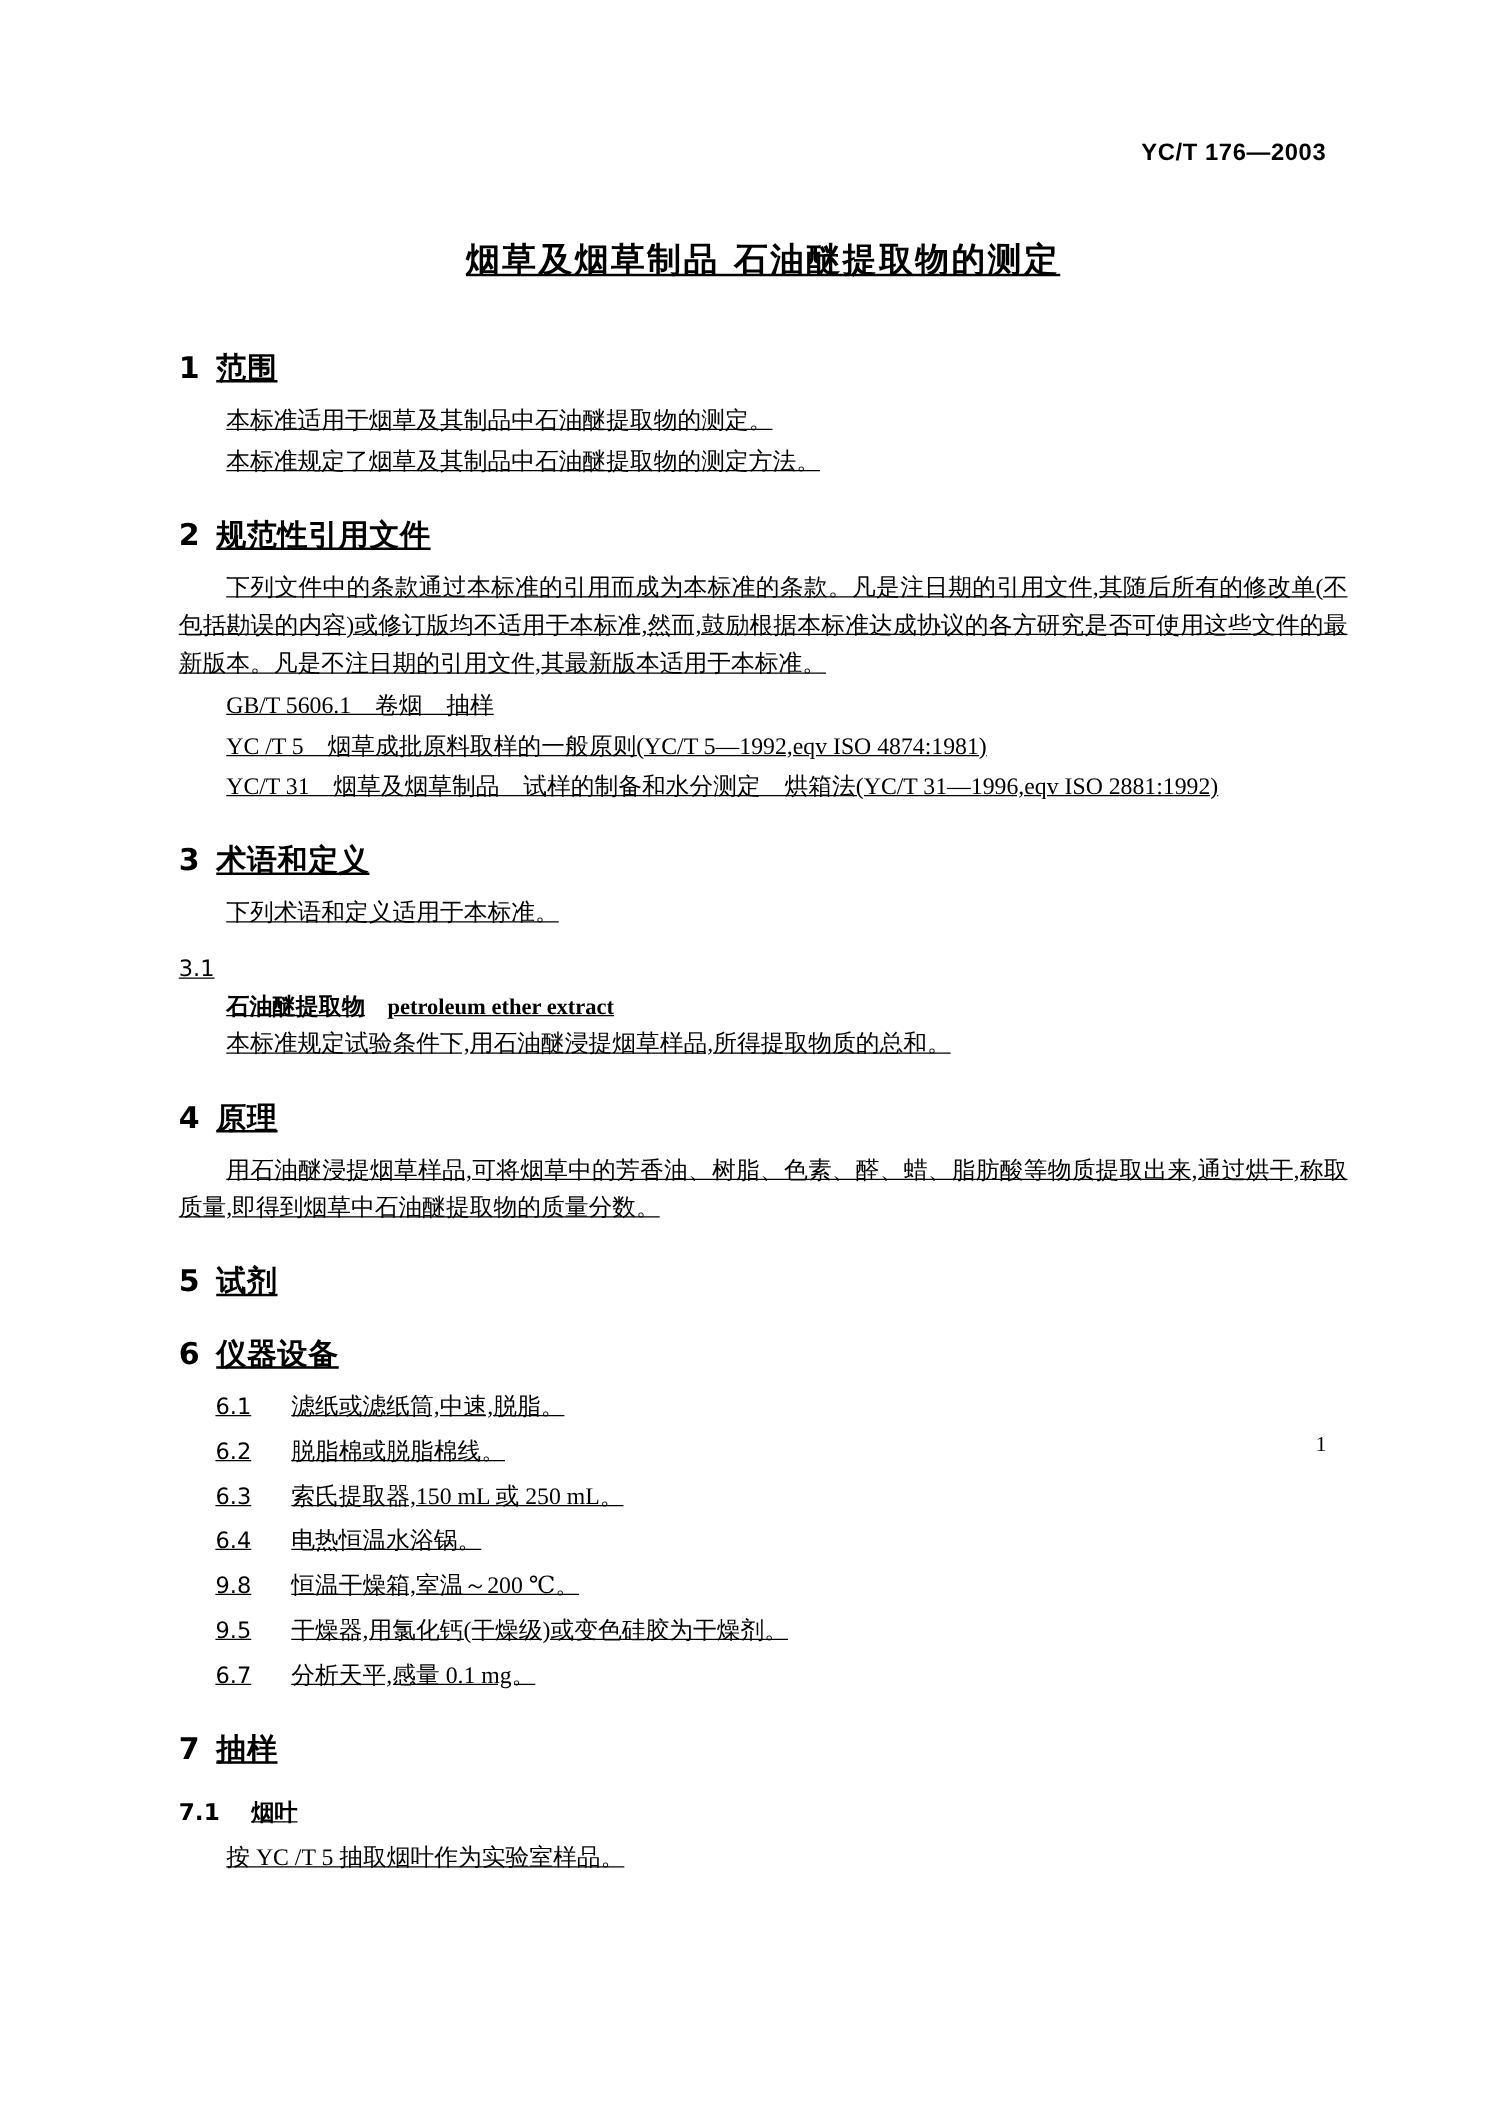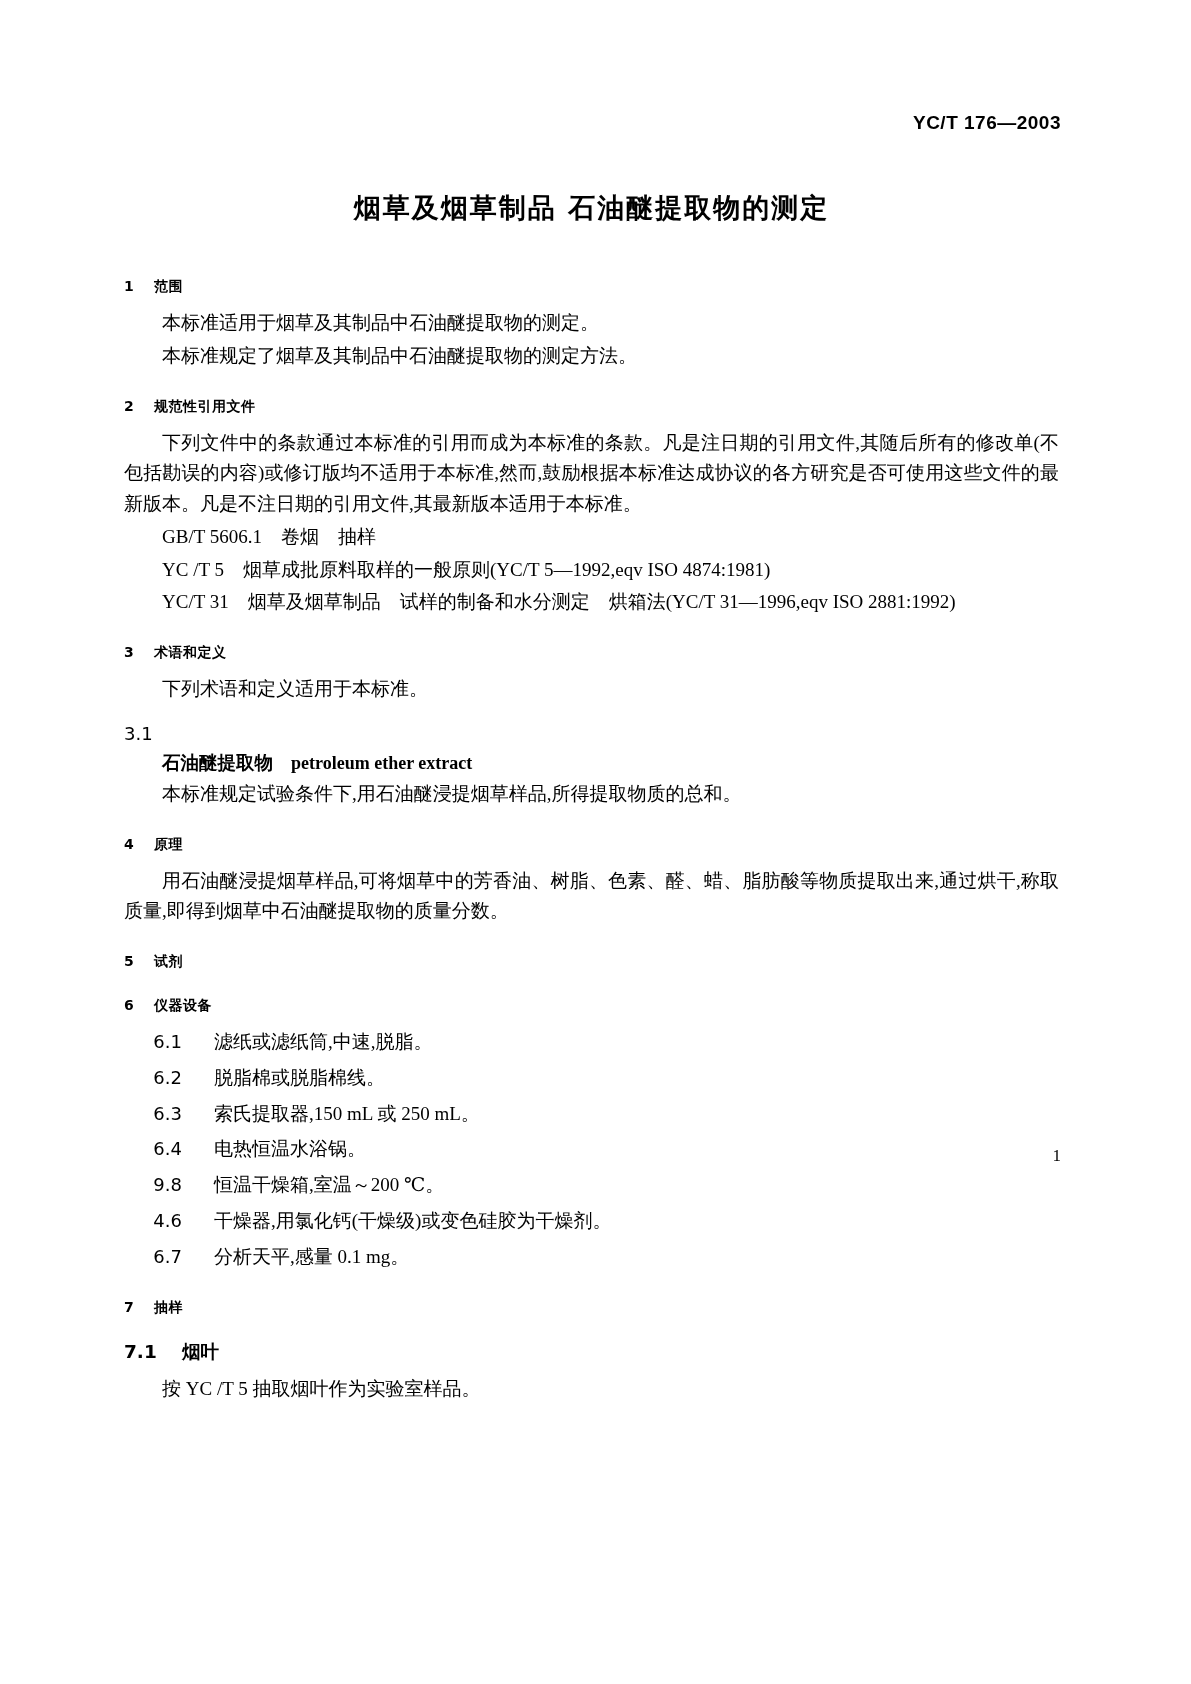--- a/index.html
+++ b/index.html
@@ -27,35 +27,36 @@
     top: 112px;
     right: 130px;
     font-size: 19px;
     font-family: "Liberation Sans", sans-serif;
     font-weight: bold;
     letter-spacing: 0.5px;
   }
   .content {
     position: absolute;
     top: 190px;
-    left: 124px;
+    left: 143px;
     width: 935px;
+    text-decoration: underline;
   }
   h1.doc-title {
     font-family: "DejaVu Sans", "Liberation Sans", sans-serif;
     font-weight: bold;
     font-size: 27px;
     text-align: center;
     margin: 0 0 52px 0;
     letter-spacing: 2px;
   }
   .sec-head {
     font-family: "DejaVu Sans", "Liberation Sans", sans-serif;
     font-weight: bold;
-    font-size: 14px;
+    font-size: 24px;
     margin: 26px 0 12px 0;
     letter-spacing: 0.5px;
   }
   .sec-head .num {
     display: inline-block;
     min-width: 30px;
   }
   .para {
     font-size: 19px;
     line-height: 1.62;
@@ -180,21 +181,21 @@
     </div>
     <div class="item-row">
       <span class="n">6.4</span>
       <span class="t">电热恒温水浴锅。</span>
     </div>
     <div class="item-row">
       <span class="n">9.8</span>
       <span class="t">恒温干燥箱,室温～200 ℃。</span>
     </div>
     <div class="item-row">
-      <span class="n">4.6</span>
+      <span class="n">9.5</span>
       <span class="t">干燥器,用氯化钙(干燥级)或变色硅胶为干燥剂。</span>
     </div>
     <div class="item-row">
       <span class="n">6.7</span>
       <span class="t">分析天平,感量 0.1 mg。</span>
     </div>
 
     <div class="sec-head">
       <span class="num">7</span><span>抽样</span>
     </div>

